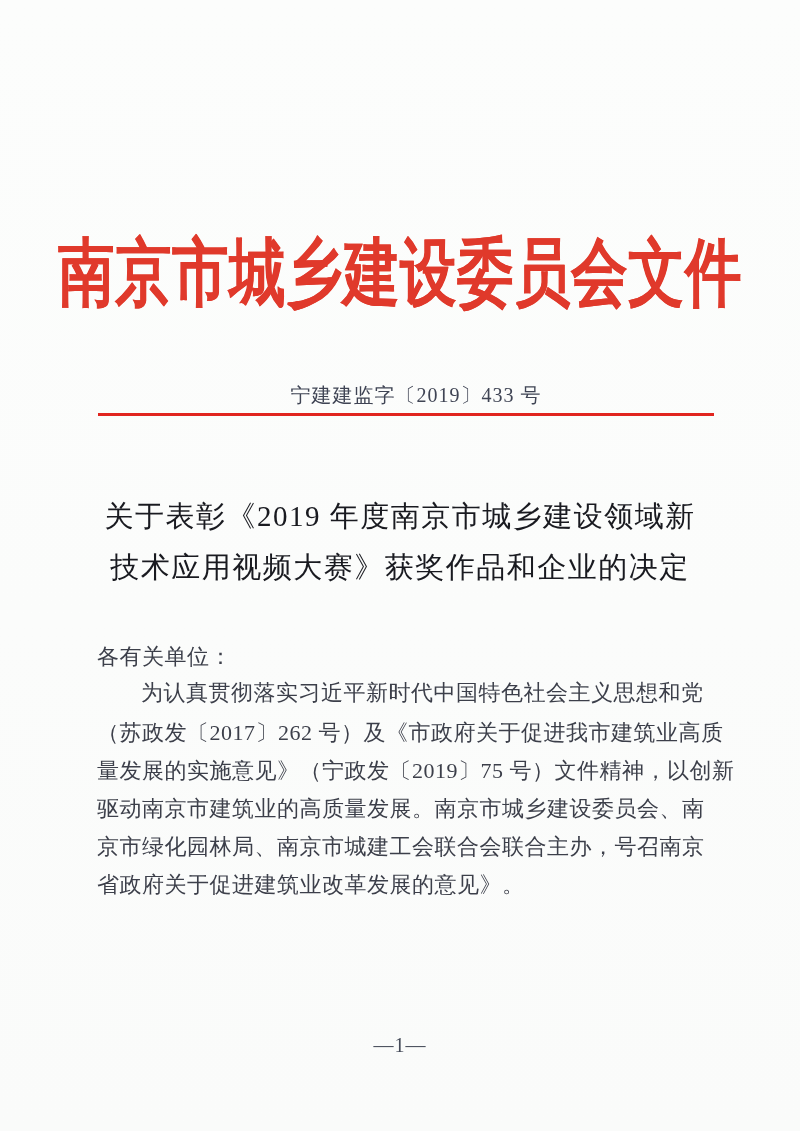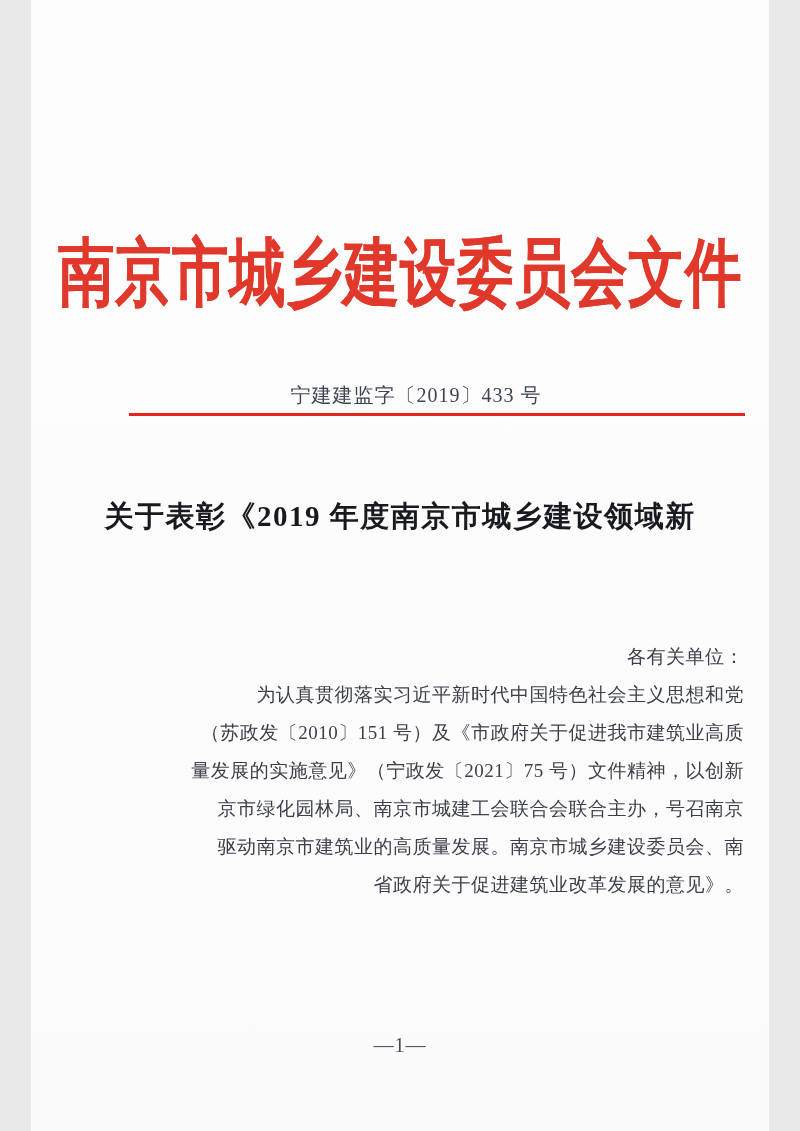--- a/index.html
+++ b/index.html
@@ -3,21 +3,21 @@
 <meta charset="utf-8">
 <style>
   html, body {
     margin: 0;
     padding: 0;
     background: #e9e9e9;
     font-family: "Liberation Serif", "DejaVu Serif", serif;
   }
   .page {
     position: relative;
-    width: 738px;
+    width: 800px;
     height: 1131px;
     margin: 0 auto;
     background: linear-gradient(180deg, #fcfdfc 0%, #fbfcfb 55%, #fafbfa 100%);
     overflow: hidden;
     color: #3c3f4a;
   }
   
   .org-title {
     position: absolute;
     top: 236px;
@@ -56,42 +56,42 @@
     background: #e1251f;
   }
   
   .doc-title {
     position: absolute;
     top: 491px;
     left: 0;
     width: 100%;
     text-align: center;
     font-size: 29px;
-    font-weight: bold;
+    font-weight: normal;
     line-height: 51px;
     color: #191a20;
     letter-spacing: 1.5px;
   }
   
   .body-block {
     position: absolute;
     top: 638px;
     left: 97px;
     width: 616px;
-    font-size: 19px;
+    font-size: 22px;
     line-height: 38px;
     color: #3c3f4a;
     letter-spacing: 0.5px;
-    text-align: right;
   }
   .body-line {
     white-space: nowrap;
   }
   .body-line.indent {
     text-indent: 2em;
+    font-family: Liberation Mono, monospace;
   }
   
   .page-number {
     position: absolute;
     top: 1034px;
     left: 0;
     width: 100%;
     text-align: center;
     font-size: 20px;
     color: #444a58;
@@ -104,29 +104,30 @@
 <div class="page">
 
   <div class="org-title">南京市城乡建设委员会文件</div>
 
   <div class="doc-number">宁建建监字〔2019〕433 号</div>
 
   <div class="header-divider"></div>
 
   <div class="doc-title">
     <div class="doc-title-line">关于表彰《2019 年度南京市城乡建设领域新</div>
+    <div class="doc-title-line">技术应用视频大赛》获奖作品和企业的决定</div>
   </div>
 
   <div class="body-block">
     <div class="body-line">各有关单位：</div>
 
     <div class="body-line indent">为认真贯彻落实习近平新时代中国特色社会主义思想和党</div>
-    <div class="body-line">（苏政发〔2010〕151 号）及《市政府关于促进我市建筑业高质</div>
-    <div class="body-line">量发展的实施意见》（宁政发〔2021〕75 号）文件精神，以创新</div>
+    <div class="body-line">（苏政发〔2017〕262 号）及《市政府关于促进我市建筑业高质</div>
+    <div class="body-line">量发展的实施意见》（宁政发〔2019〕75 号）文件精神，以创新</div>
+    <div class="body-line">驱动南京市建筑业的高质量发展。南京市城乡建设委员会、南</div>
     <div class="body-line">京市绿化园林局、南京市城建工会联合会联合主办，号召南京</div>
-    <div class="body-line">驱动南京市建筑业的高质量发展。南京市城乡建设委员会、南</div>
     <div class="body-line">省政府关于促进建筑业改革发展的意见》。</div>
 
   </div>
 
   <div class="page-number">—1—</div>
 
 </div>
 
 </body></html>

